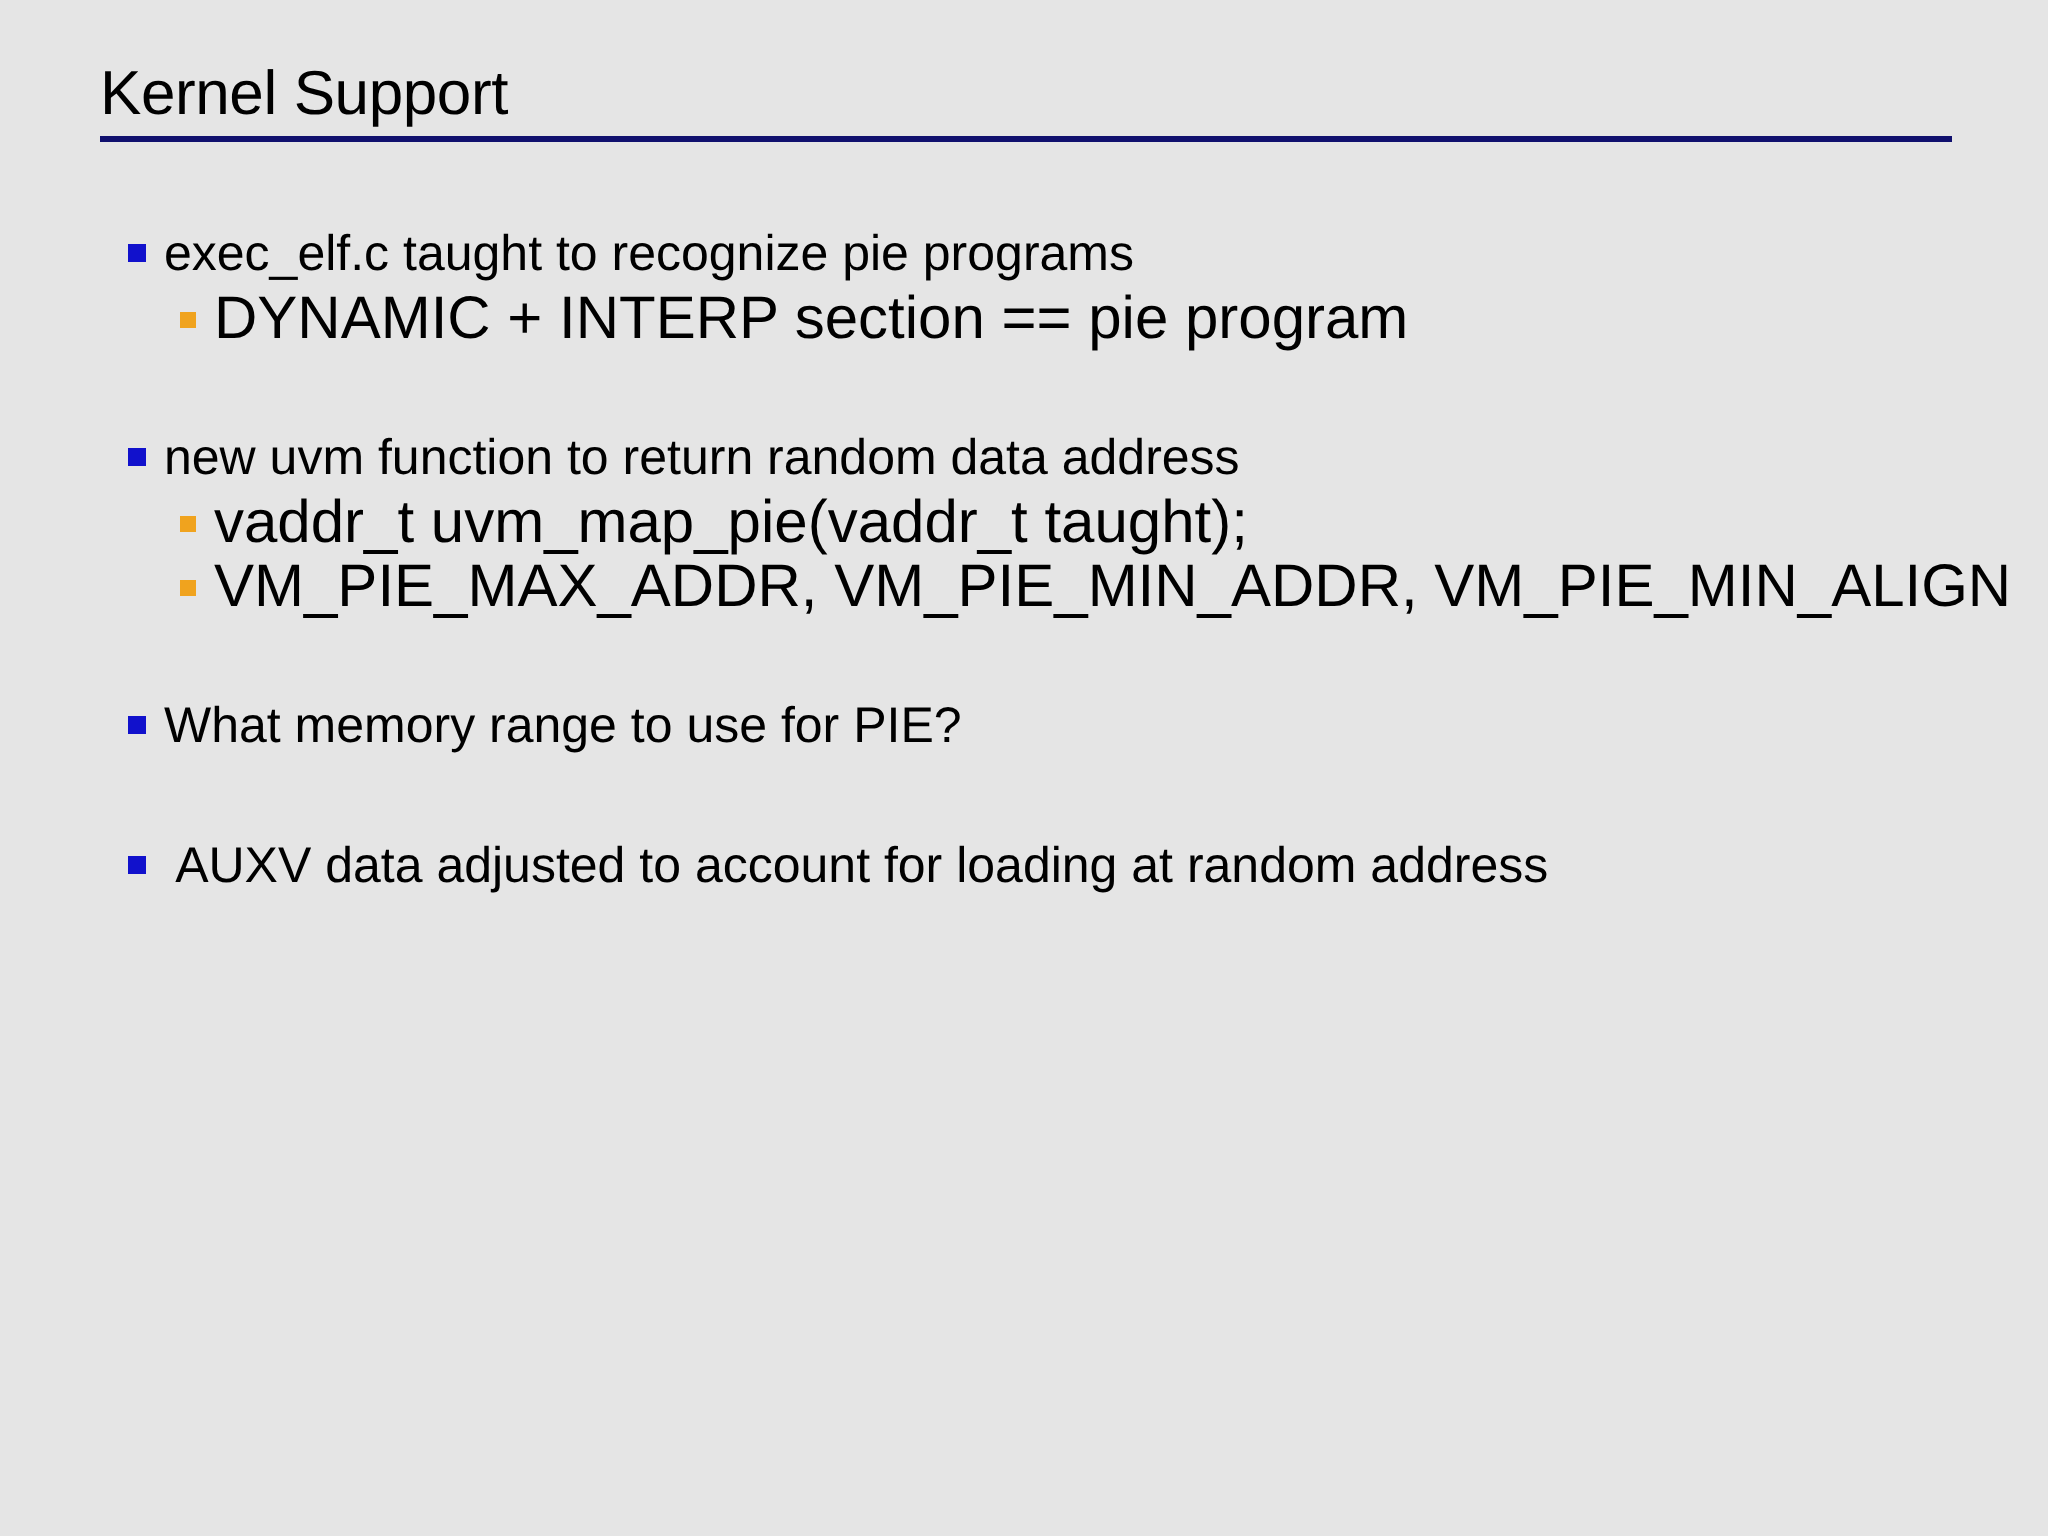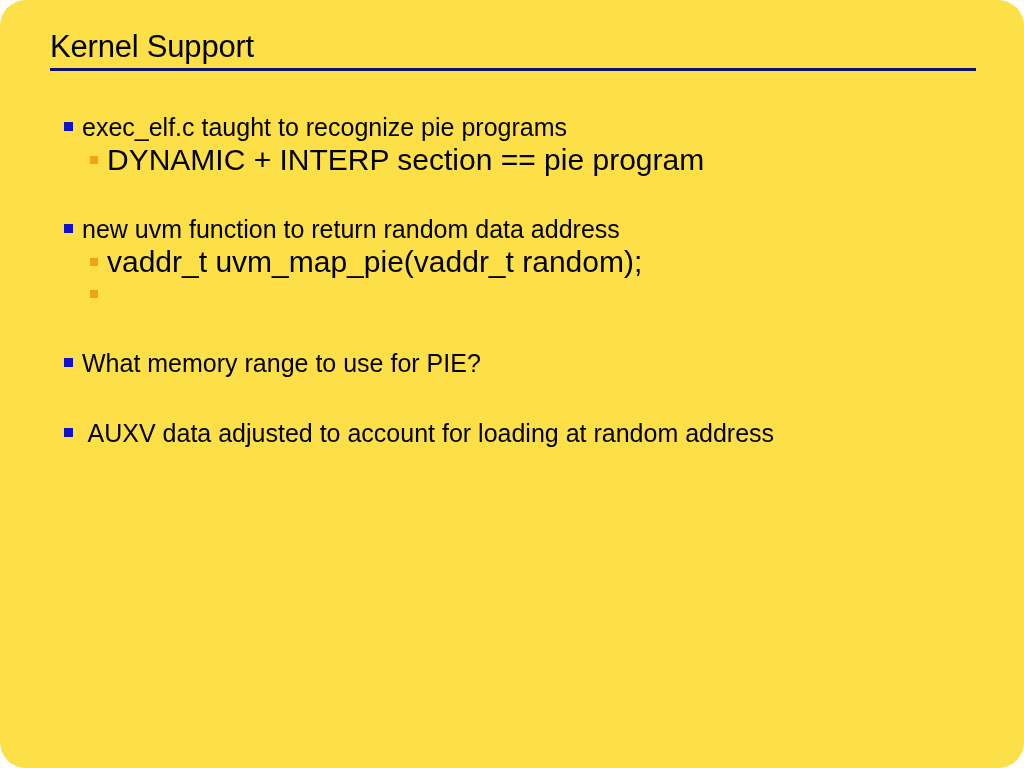--- a/index.html
+++ b/index.html
@@ -12,22 +12,21 @@
     height: 768px;
     overflow: hidden;
     font-family: "Liberation Sans", "DejaVu Sans", sans-serif;
     color: #000000;
     position: relative;
   }
 
   .slide {
     position: absolute;
     inset: 0;
-    background: #fde047;
-    border-radius: 26px;
+    background: #e5e5e5;
   }
 
   
   .title-block {
     position: absolute;
     left: 50px;
     top: 28px;
     width: 926px;
   }
   .slide-title {
@@ -134,24 +133,25 @@
       </div>
     </div>
 
     <div class="group">
       <div class="bullet-row lvl1">
         <span class="marker"></span>
         <span class="btext">new uvm function to return random data address</span>
       </div>
       <div class="bullet-row lvl2">
         <span class="marker"></span>
-        <span class="btext">vaddr_t uvm_map_pie(vaddr_t random);</span>
+        <span class="btext">vaddr_t uvm_map_pie(vaddr_t taught);</span>
       </div>
       <div class="bullet-row lvl2">
         <span class="marker"></span>
+        <span class="btext">VM_PIE_MAX_ADDR, VM_PIE_MIN_ADDR, VM_PIE_MIN_ALIGN</span>
       </div>
     </div>
 
     <div class="group">
       <div class="bullet-row lvl1">
         <span class="marker"></span>
         <span class="btext">What memory range to use for PIE?</span>
       </div>
     </div>
 

